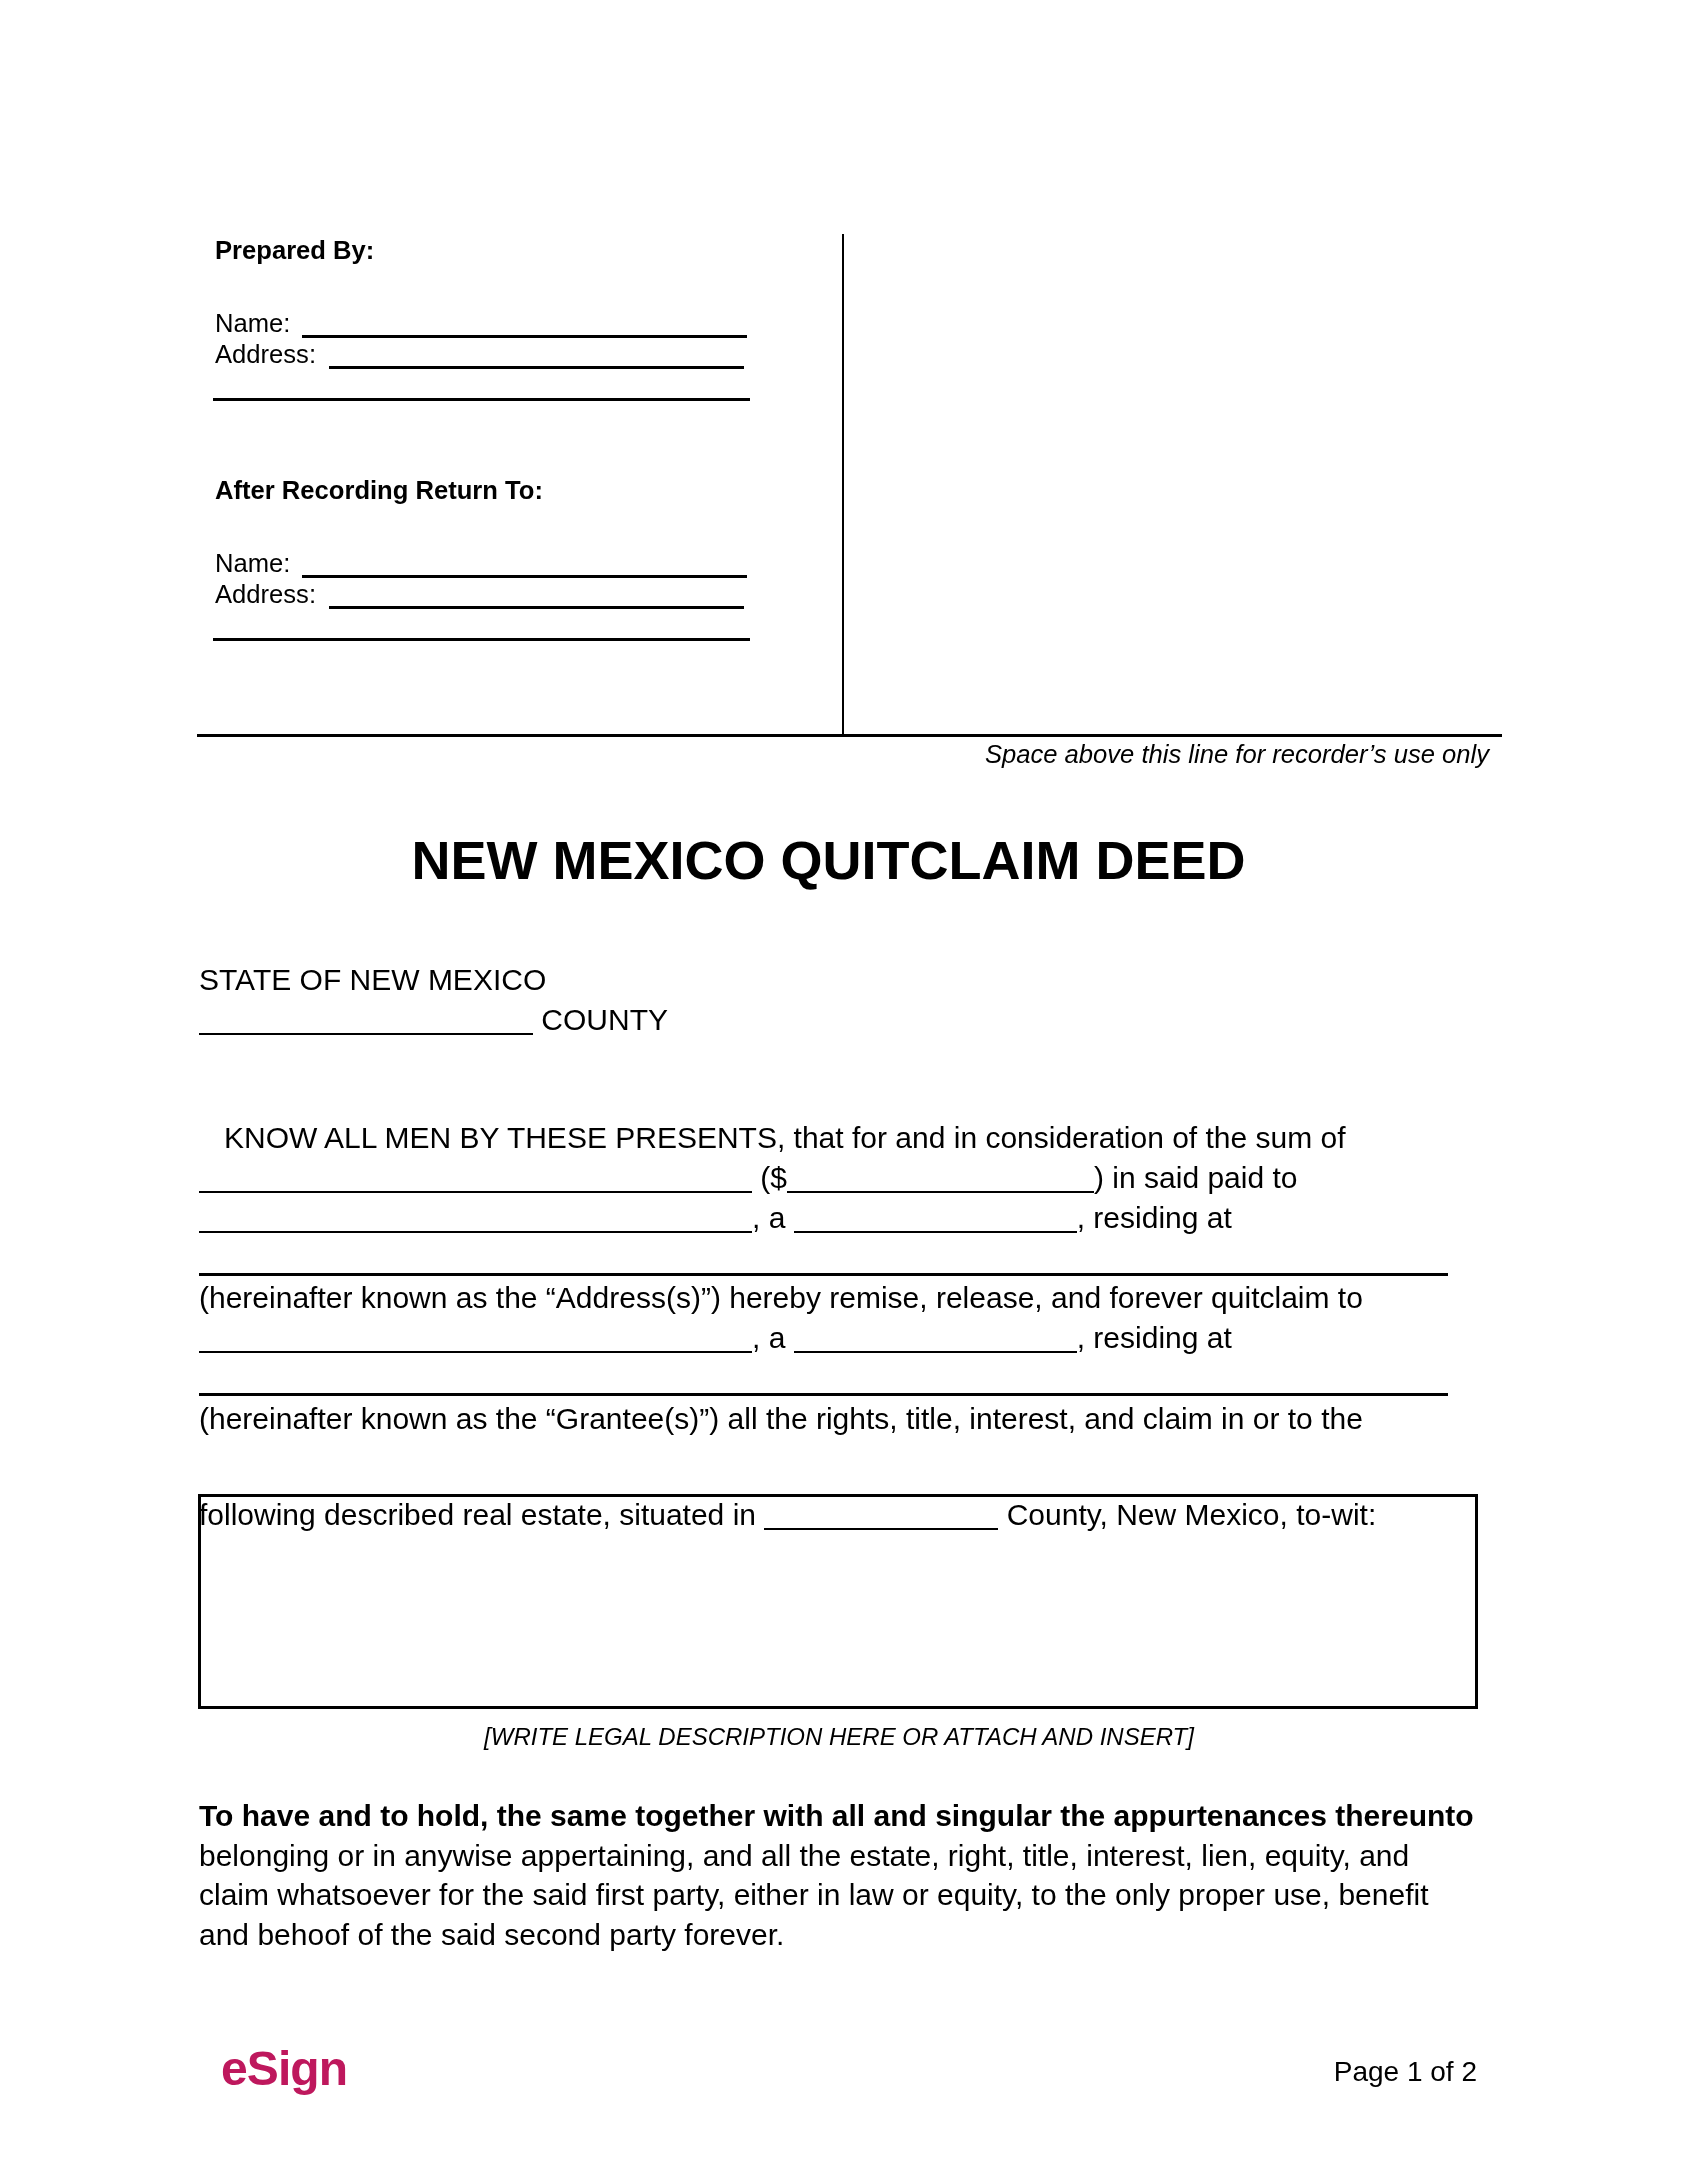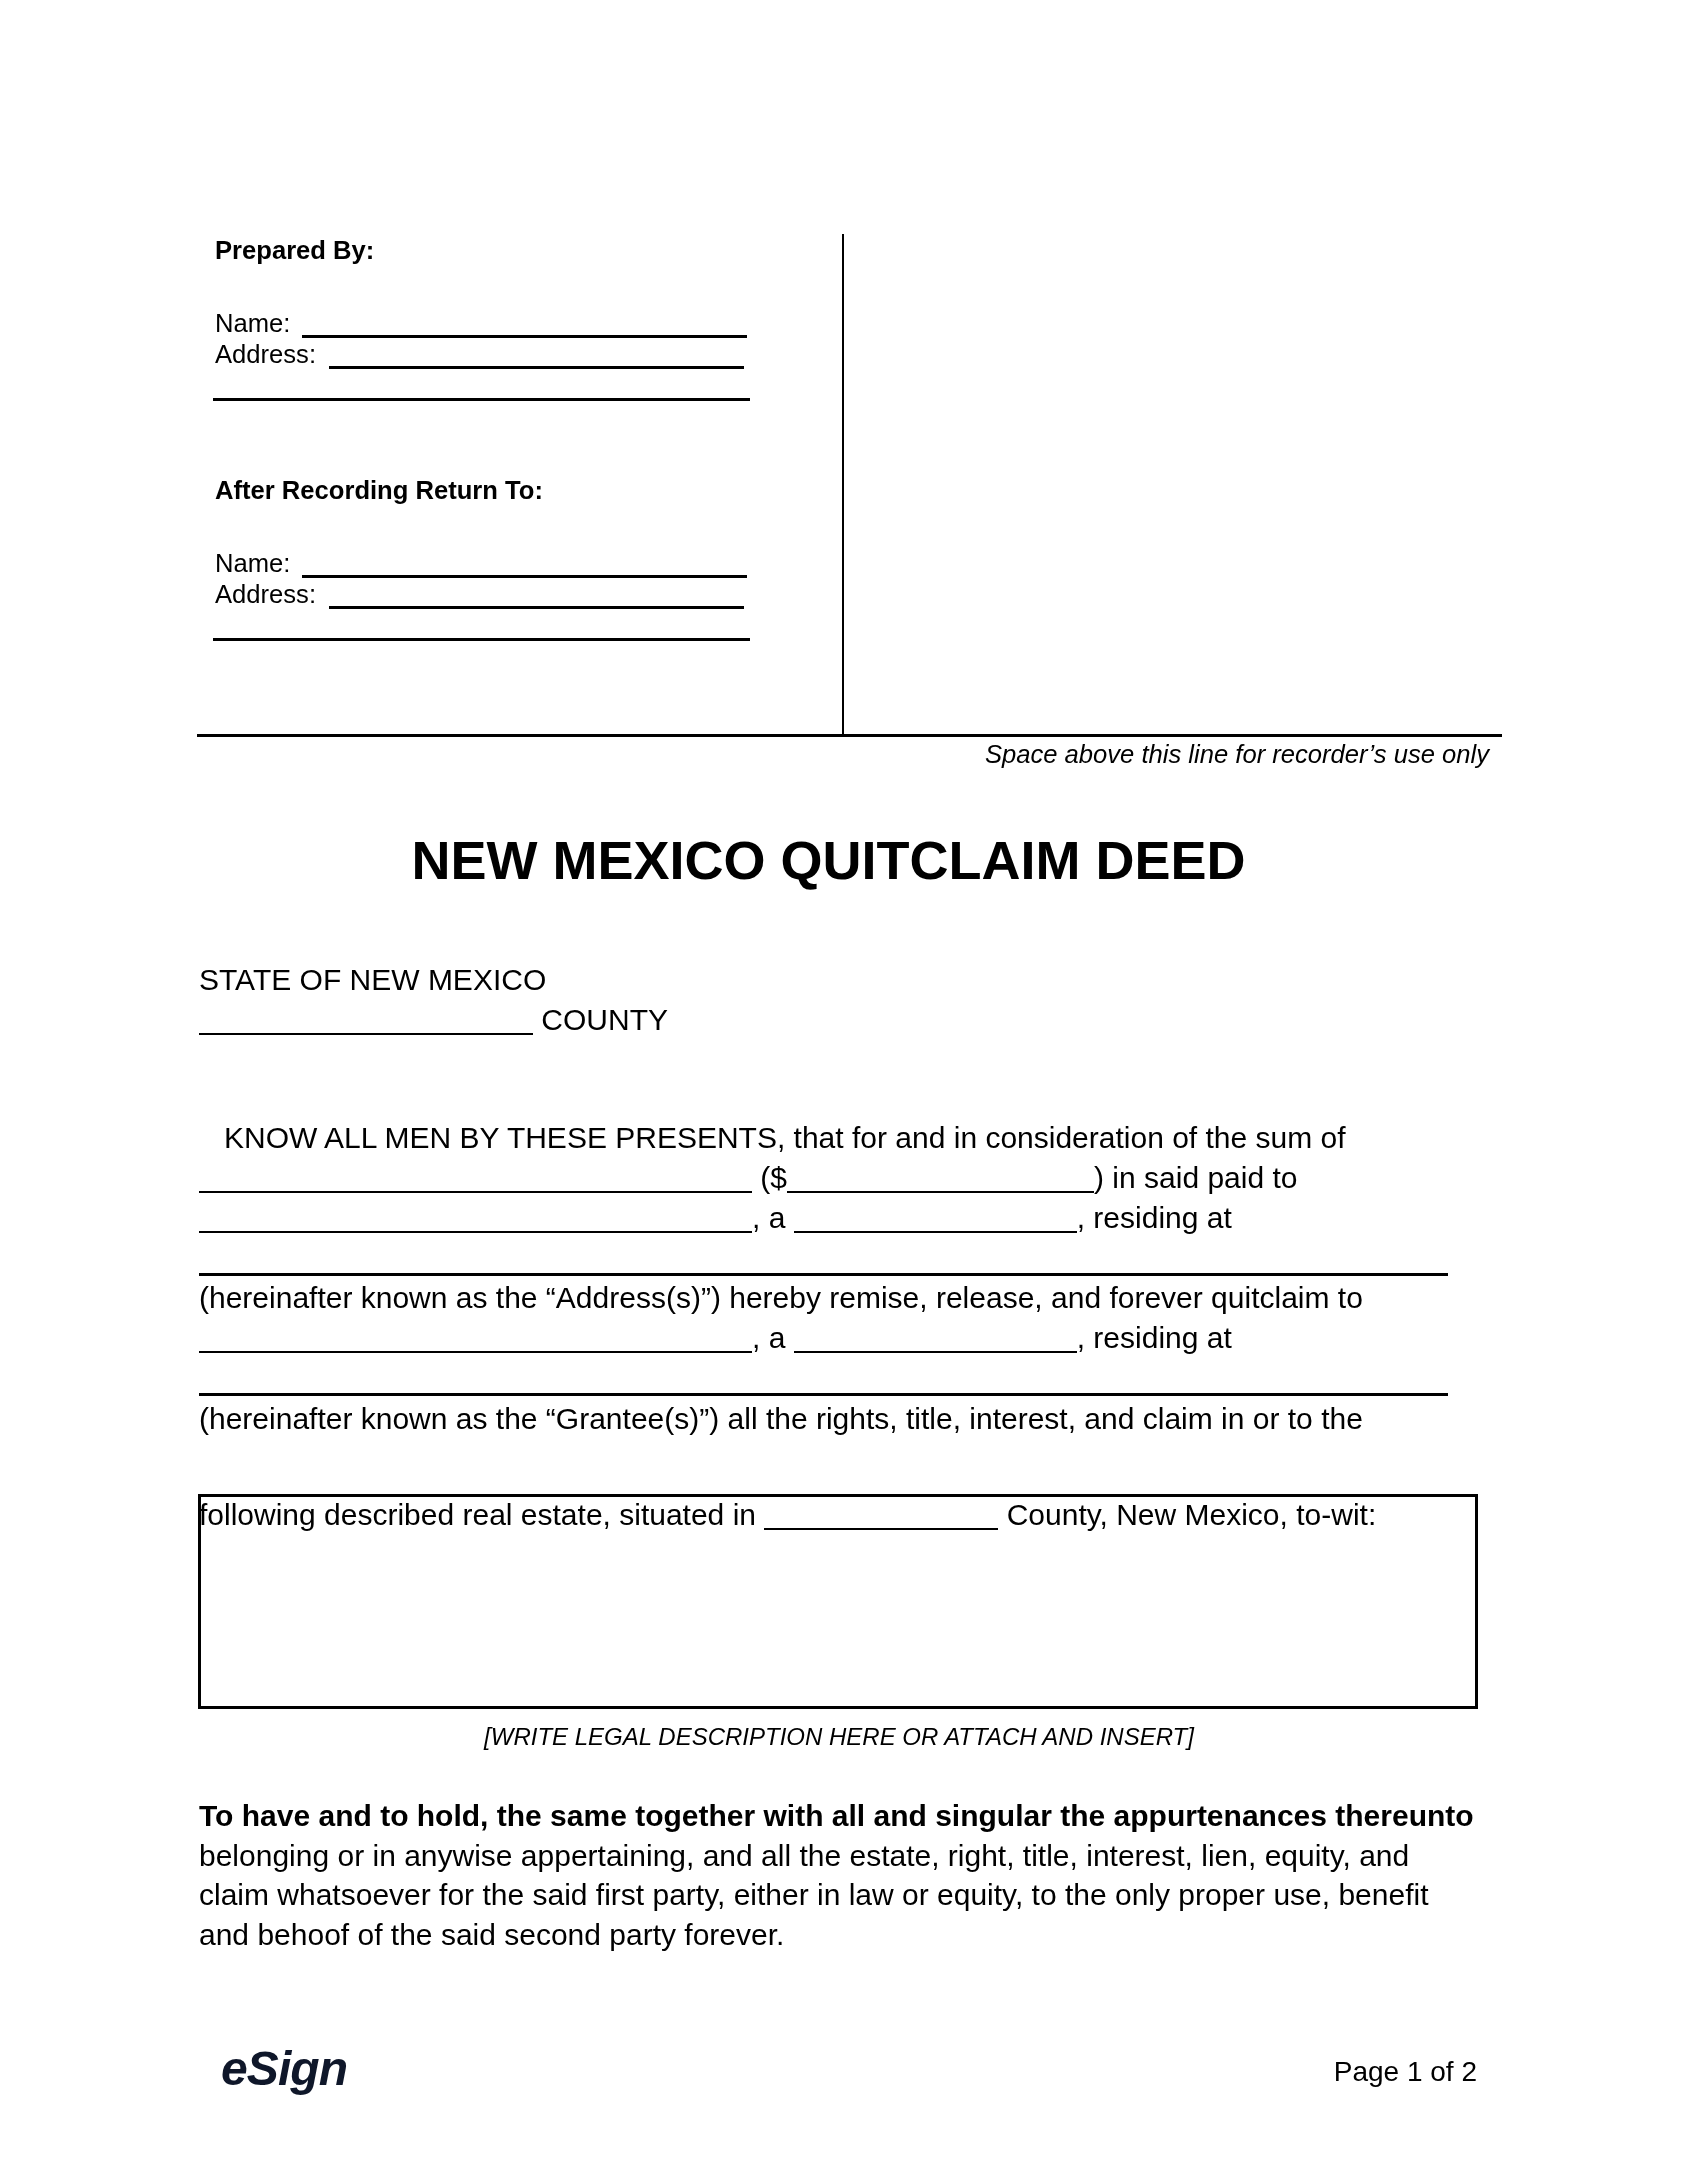--- a/index.html
+++ b/index.html
@@ -8,21 +8,21 @@
   .abs { position: absolute; white-space: nowrap; }
   .hdr-label { font-size: 25.6px; font-weight: bold; line-height: 31px; }
   .hdr-field { font-size: 25.6px; line-height: 31px; }
   .rule { position: absolute; background: #000; }
   .blank { display: inline-block; border-bottom: 2.6px solid #000; height: 25.6px; vertical-align: baseline; margin-bottom: -5.1px; }
   .body-line { font-size: 30px; line-height: 40px; }
   .title { font-size: 54px; font-weight: bold; line-height: 61px; }
   .note { font-size: 25.6px; font-style: italic; line-height: 31px; }
   .legal-box { position: absolute; border: 3.4px solid #000; box-sizing: border-box; }
   .caption { font-size: 24px; font-style: italic; line-height: 29px; }
-  .logo { font-size: 48px; font-weight: bold; line-height: 55px; letter-spacing: -0.9px; color: #0f172a; font-style: italic; }
+  .logo { font-size: 48px; font-weight: bold; line-height: 55px; letter-spacing: -0.9px; color: #be185d; }
   .page-num { font-size: 28px; line-height: 34px; }
 </style>
 </head>
 <body>
 
 <div>
   <div class="abs hdr-label" style="left:215px; top:235px;">Prepared By:</div>
 
   <div class="abs hdr-field" style="left:215px; top:308px;">Name:</div>
   <div class="rule" style="left:302px; top:335px; width:445px; height:2.6px;"></div>

